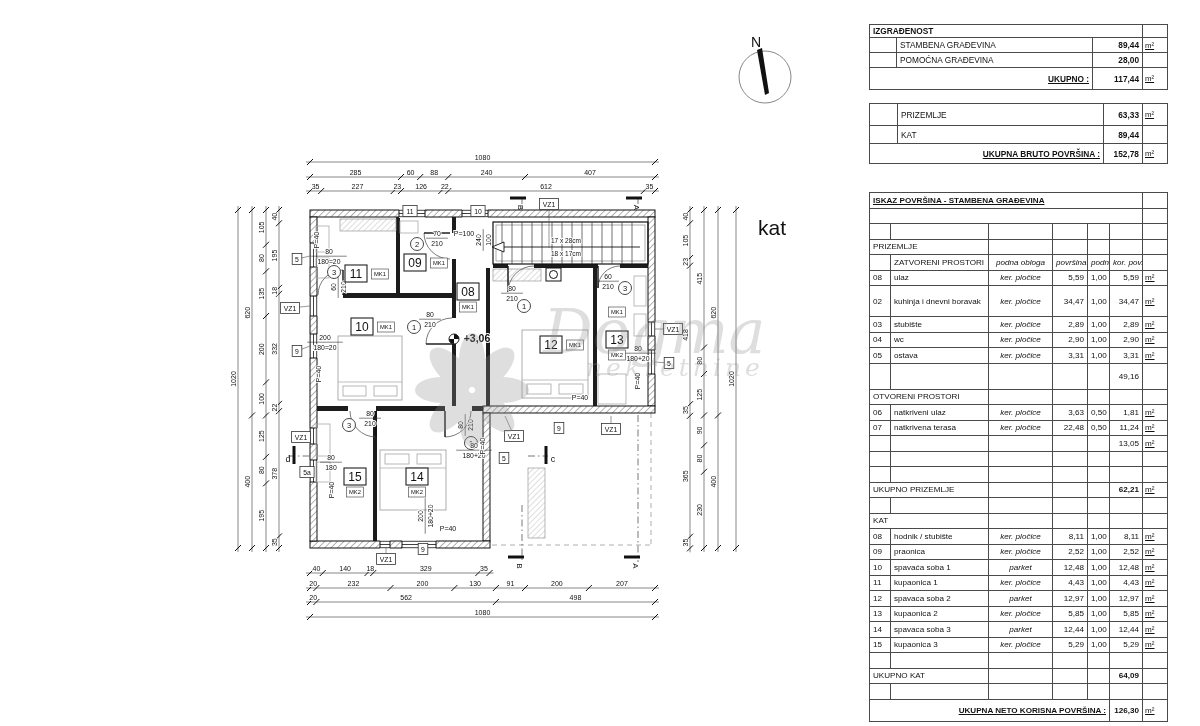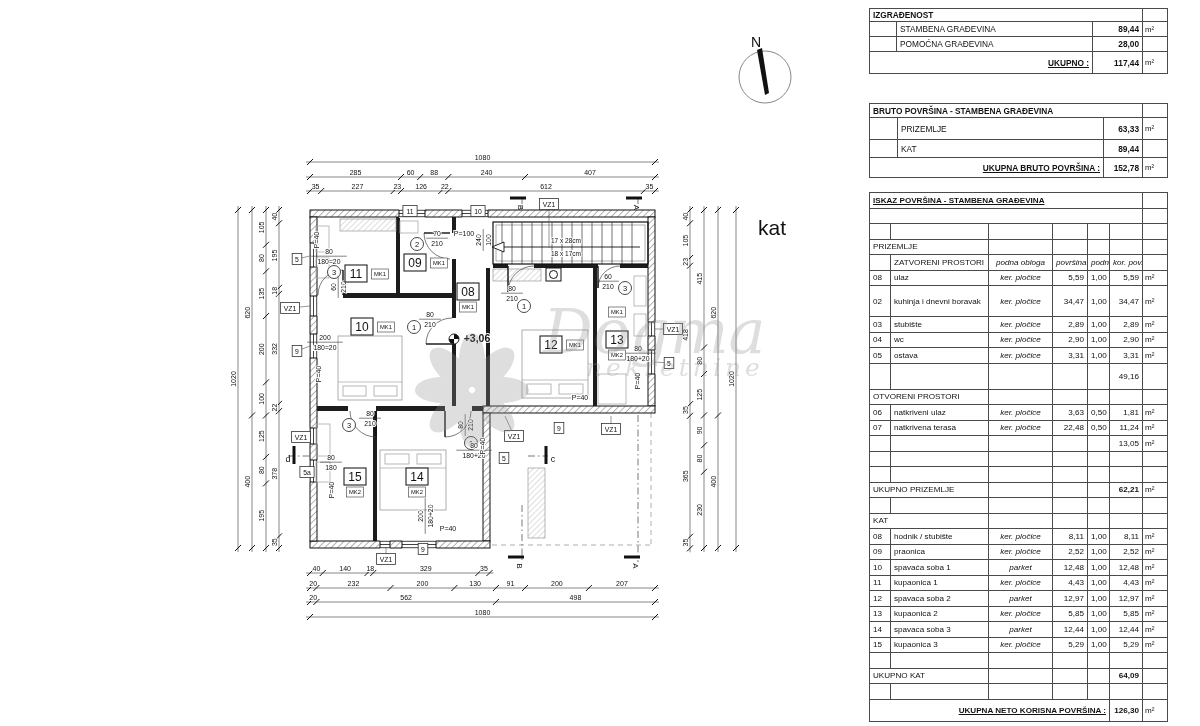--- a/index.html
+++ b/index.html
@@ -6,21 +6,21 @@
   body{width:1200px;height:726px;position:relative;font-family:"Liberation Sans",sans-serif;color:#111;overflow:hidden;}
   #plan-svg{position:absolute;left:0;top:0;}
   .panel{position:absolute;left:869px;width:298px;}
   table{border-collapse:collapse;table-layout:fixed;width:298px;background:#fff;}
   table{border:1.4px solid #333;}
   td{border:1px solid #4a4a4a;font-size:8.3px;color:#111;padding:0 3px;overflow:hidden;white-space:nowrap;vertical-align:middle;}
   td.b{font-weight:bold;}
   td.u{text-decoration:underline;}
   td.r{text-align:right;}
   td.c{text-align:center;font-style:italic;}
-  td.unit{font-size:7.8px;padding:0 2px;}
+  td.unit{font-size:7.8px;padding:0 2px;text-decoration:underline;}
   #t-iskaz td{font-size:8.1px;}
 </style>
 </head>
 <body>
 
 <svg id="plan-svg" width="1200" height="726" viewBox="0 0 1200 726">
   <defs>
     <pattern id="hatchW" width="4.5" height="4.5" patternUnits="userSpaceOnUse" patternTransform="rotate(45)">
       <rect width="4.5" height="4.5" fill="#fff"></rect>
       <line x1="0" y1="0" x2="0" y2="4.5" stroke="#8a8a8a" stroke-width="1.3"></line>
@@ -545,21 +545,21 @@
       <ellipse rx="13" ry="27" transform="rotate(180) translate(0,-30)"></ellipse>
       <ellipse rx="13" ry="27" transform="rotate(225) translate(0,-30)"></ellipse>
       <ellipse rx="13" ry="27" transform="rotate(270) translate(0,-30)"></ellipse>
       <ellipse rx="13" ry="27" transform="rotate(315) translate(0,-30)"></ellipse>
     </g>
     <text x="543" y="353" font-size="62" font-style="italic" font-family="DejaVu Serif, serif">Dogma</text>
     <text x="586" y="376" font-size="25" font-style="italic" letter-spacing="4" font-family="DejaVu Serif, serif">nekretnine</text>
   </g>
 </svg>
 
-<div class="panel" id="t-izgradenost" style="top:8px">
+<div class="panel" id="t-izgradenost" style="top:24px">
     <table>
       <colgroup>
         <col style="width: 27px;">
         <col style="width: 196px;">
         <col style="width: 50px;">
         <col style="width: 25px;">
       </colgroup>
       <tbody>
         <tr style="height: 13px;">
           <td class="b" colspan="3">IZGRAĐENOST</td>
@@ -587,24 +587,20 @@
   </div>
 <div class="panel" id="t-bruto" style="top:103px">
     <table>
       <colgroup>
         <col style="width: 28px;">
         <col style="width: 206px;">
         <col style="width: 39px;">
         <col style="width: 25px;">
       </colgroup>
       <tbody>
-        <tr style="height: 14px;">
-          <td class="b" colspan="3">BRUTO POVRŠINA - STAMBENA GRAĐEVINA</td>
-          <td class="unit"></td>
-        </tr>
         <tr style="height: 22px;">
           <td></td>
           <td>PRIZEMLJE</td>
           <td class="b r">63,33</td>
           <td class="unit">m²</td>
         </tr>
         <tr style="height: 18px;">
           <td></td>
           <td>KAT</td>
           <td class="b r">89,44</td>

